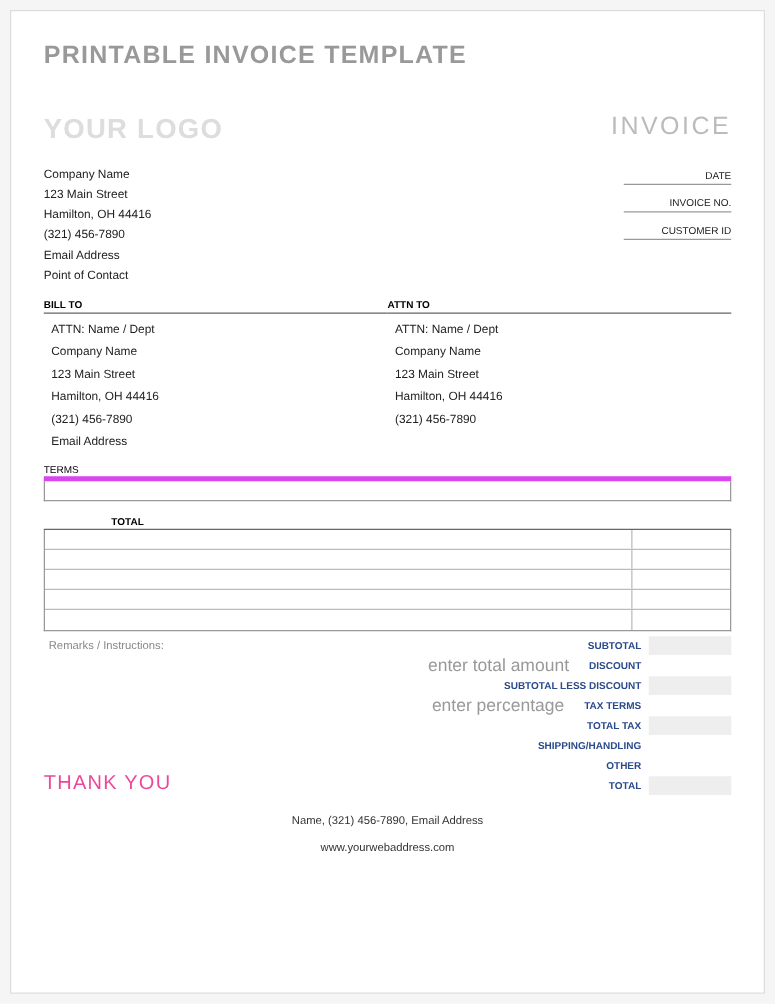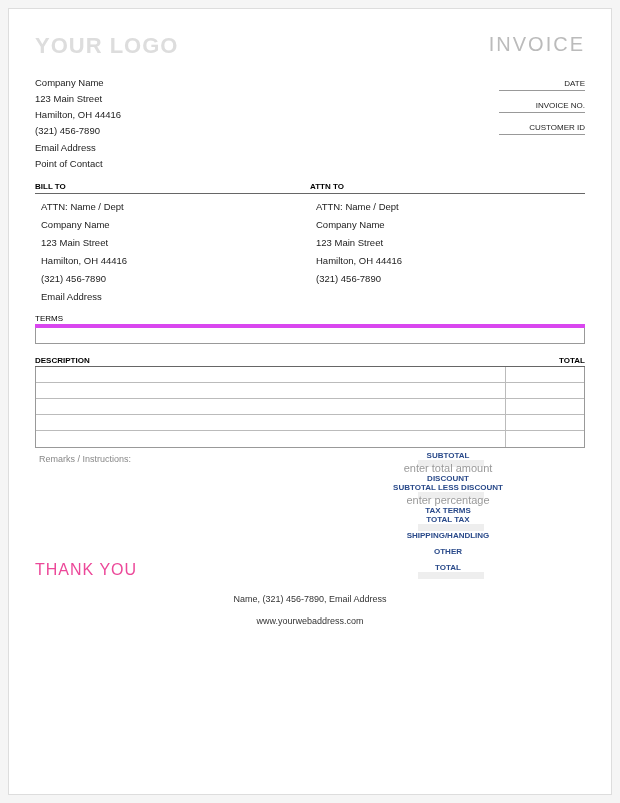--- a/index.html
+++ b/index.html
@@ -132,26 +132,25 @@
   }
   .totals-col {
     width: 270px;
   }
   .totals-row {
     display: flex;
     justify-content: flex-end;
     align-items: center;
     height: 16px;
     font-size: 8px;
-    flex-direction: column;
   }
   .totals-hint {
     color: #999;
-    font-size: 11px;
-    margin-right: 4px;
+    font-size: 14px;
+    margin-right: 16px;
   }
   .totals-label {
     font-weight: bold;
     color: #2a4a8a;
     text-align: right;
     padding-right: 4px;
   }
   .totals-box {
     width: 66px;
     height: 15px;
@@ -182,20 +181,21 @@
     line-height: 1.5;
   }
   .footer .q { font-style: italic; color:#555;}
   .footer .web { margin-top: 8px; }
 </style>
 </head>
 <body>
 
 <div class="page">
 
+  <div class="page-title">PRINTABLE INVOICE TEMPLATE</div>
 
   <div class="header-row">
     <div class="logo-placeholder">YOUR LOGO</div>
     <div class="invoice-label">INVOICE</div>
   </div>
 
   <div class="meta-row">
     <div class="company-block">
       <div>Company Name</div>
       <div>123 Main Street</div>
@@ -232,21 +232,20 @@
         <div>Hamilton, OH 44416</div>
         <div>(321) 456-7890</div>
       </div>
     </div>
   </div>
 
   <div class="section-head">TERMS</div>
   <div class="terms-box"></div>
 
   <div class="items-header">
-    <div class="desc">DESCRIPTION</div>
     <div class="total">TOTAL</div>
   </div>
   <div class="items-table">
     <div class="items-row">
         <div class="c1"></div>
         <div class="c2"></div>
       </div>
     <div class="items-row">
         <div class="c1"></div>
         <div class="c2"></div>

